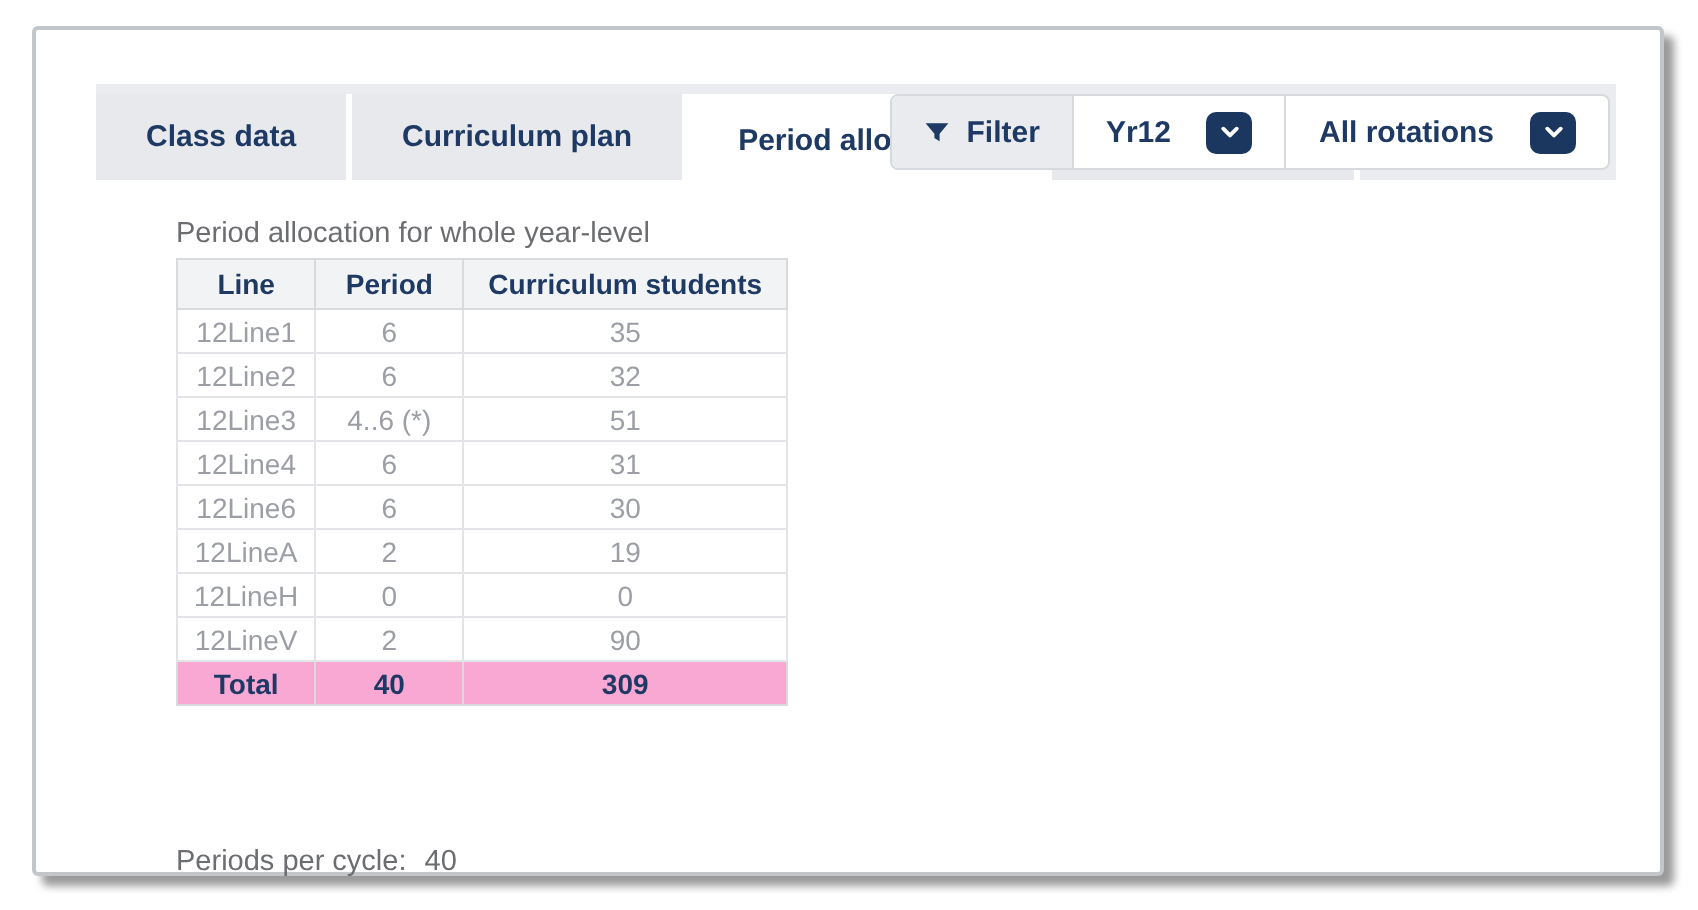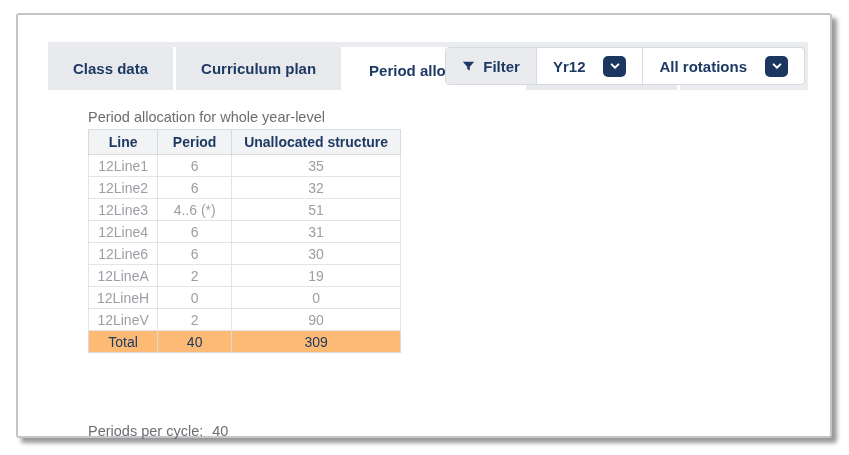--- a/index.html
+++ b/index.html
@@ -60,21 +60,21 @@
     border:1px solid #d8dade; padding:4px 12px; white-space:nowrap;
   }
   table.alloc td {
     color:#9b9ea4; border:1px solid #e2e4e8; text-align:center;
     padding:2px 8px; height:22px;
   }
   table.alloc col.c1 { width:66px; }
   table.alloc col.c2 { width:74px; }
   table.alloc col.c3 { width:142px; }
   table.alloc tfoot td {
-    background:#fdba74; color:#1e3a64; font-weight:400;
+    background:#f9a8d4; color:#1e3a64; font-weight:700;
     border-color:#d8dade;
     margin-top:24px;
   }
   .cycle-note {
     position:absolute; left:70px; top:388px;
     font-size:14.5px; color:#6b6d71;margin-top:20px;
   }
   .cycle-note .val { margin-left:9px; }
 </style>
 </head>
@@ -127,21 +127,21 @@
   <table class="alloc">
     <colgroup>
         <col class="c1">
         <col class="c2">
         <col class="c3">
       </colgroup>
     <thead>
       <tr>
         <th>Line</th>
         <th>Period</th>
-        <th>Unallocated structure</th>
+        <th>Curriculum students</th>
       </tr>
     </thead>
     <tbody>
       <tr>
         <td>12Line1</td>
         <td>6</td>
         <td>35</td>
       </tr>
       <tr>
         <td>12Line2</td>

